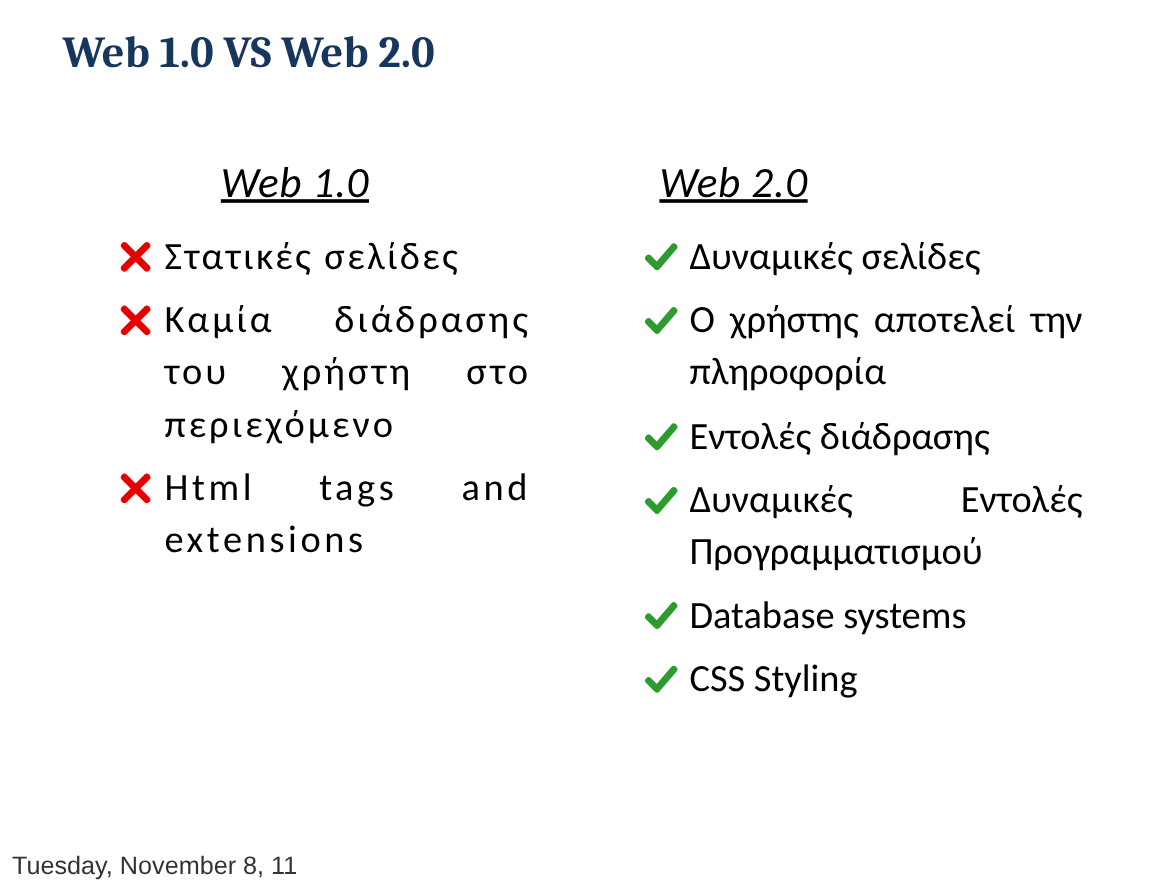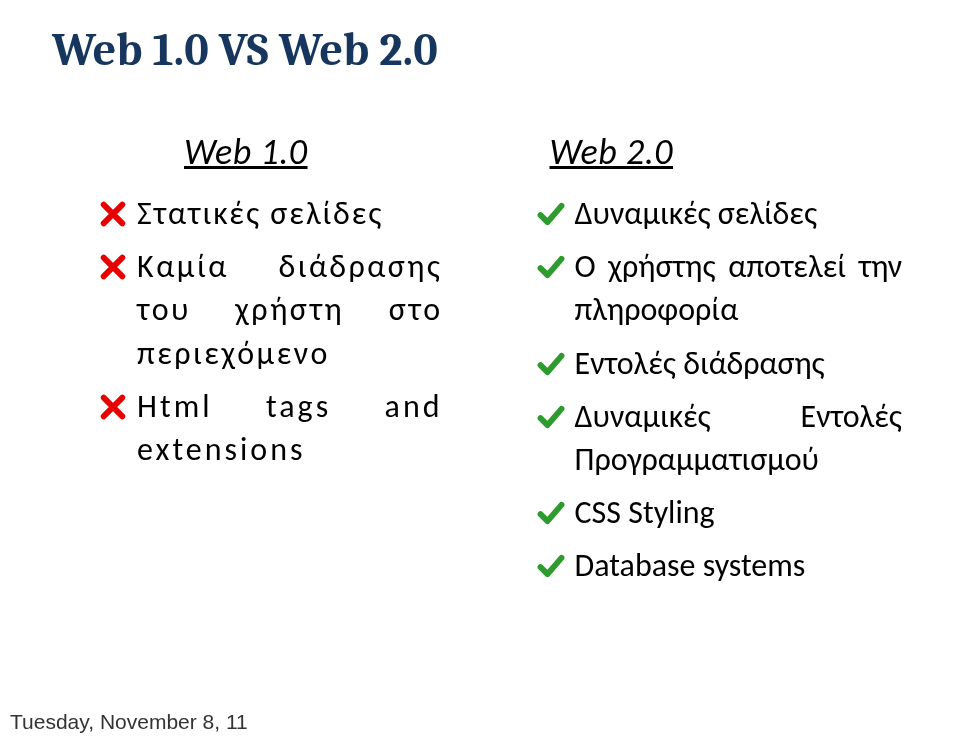--- a/index.html
+++ b/index.html
@@ -15,21 +15,21 @@
 .slide {
   width: 959px;
   height: 742px;
   position: relative;
   box-sizing: border-box;
 }
 .title {
   position: absolute;
   top: 24px;
   left: 52px;
-  font-size: 46px;
+  font-size: 37px;
   font-weight: 700;
   color: #17365d;
   font-family: "Cambria", "Georgia", serif;
 }
 .columns {
   position: absolute;
   top: 130px;
   left: 0;
   right: 0;
   display: flex;
@@ -176,29 +176,29 @@
               </svg>
           </span>
           <span class="bullet-text">Δυναμικές Εντολές Προγραμματισμού</span>
         </li>
         <li>
           <span class="bullet-icon check">
             <svg viewBox="0 0 24 24">
                 <path d="M3 13 L9 19 L21 5" stroke="#2e9b2e" stroke-width="5" stroke-linecap="round" stroke-linejoin="round" fill="none"></path>
               </svg>
           </span>
+          <span class="bullet-text">Database systems</span>
+        </li>
+        <li>
+          <span class="bullet-icon check">
+            <svg viewBox="0 0 24 24">
+                <path d="M3 13 L9 19 L21 5" stroke="#2e9b2e" stroke-width="5" stroke-linecap="round" stroke-linejoin="round" fill="none"></path>
+              </svg>
+          </span>
           <span class="bullet-text">CSS Styling</span>
-        </li>
-        <li>
-          <span class="bullet-icon check">
-            <svg viewBox="0 0 24 24">
-                <path d="M3 13 L9 19 L21 5" stroke="#2e9b2e" stroke-width="5" stroke-linecap="round" stroke-linejoin="round" fill="none"></path>
-              </svg>
-          </span>
-          <span class="bullet-text">Database systems</span>
         </li>
       </ul>
     </div>
 
   </div>
 
   <div class="footer">Tuesday, November 8, 11</div>
 </div>
 
 </body></html>

